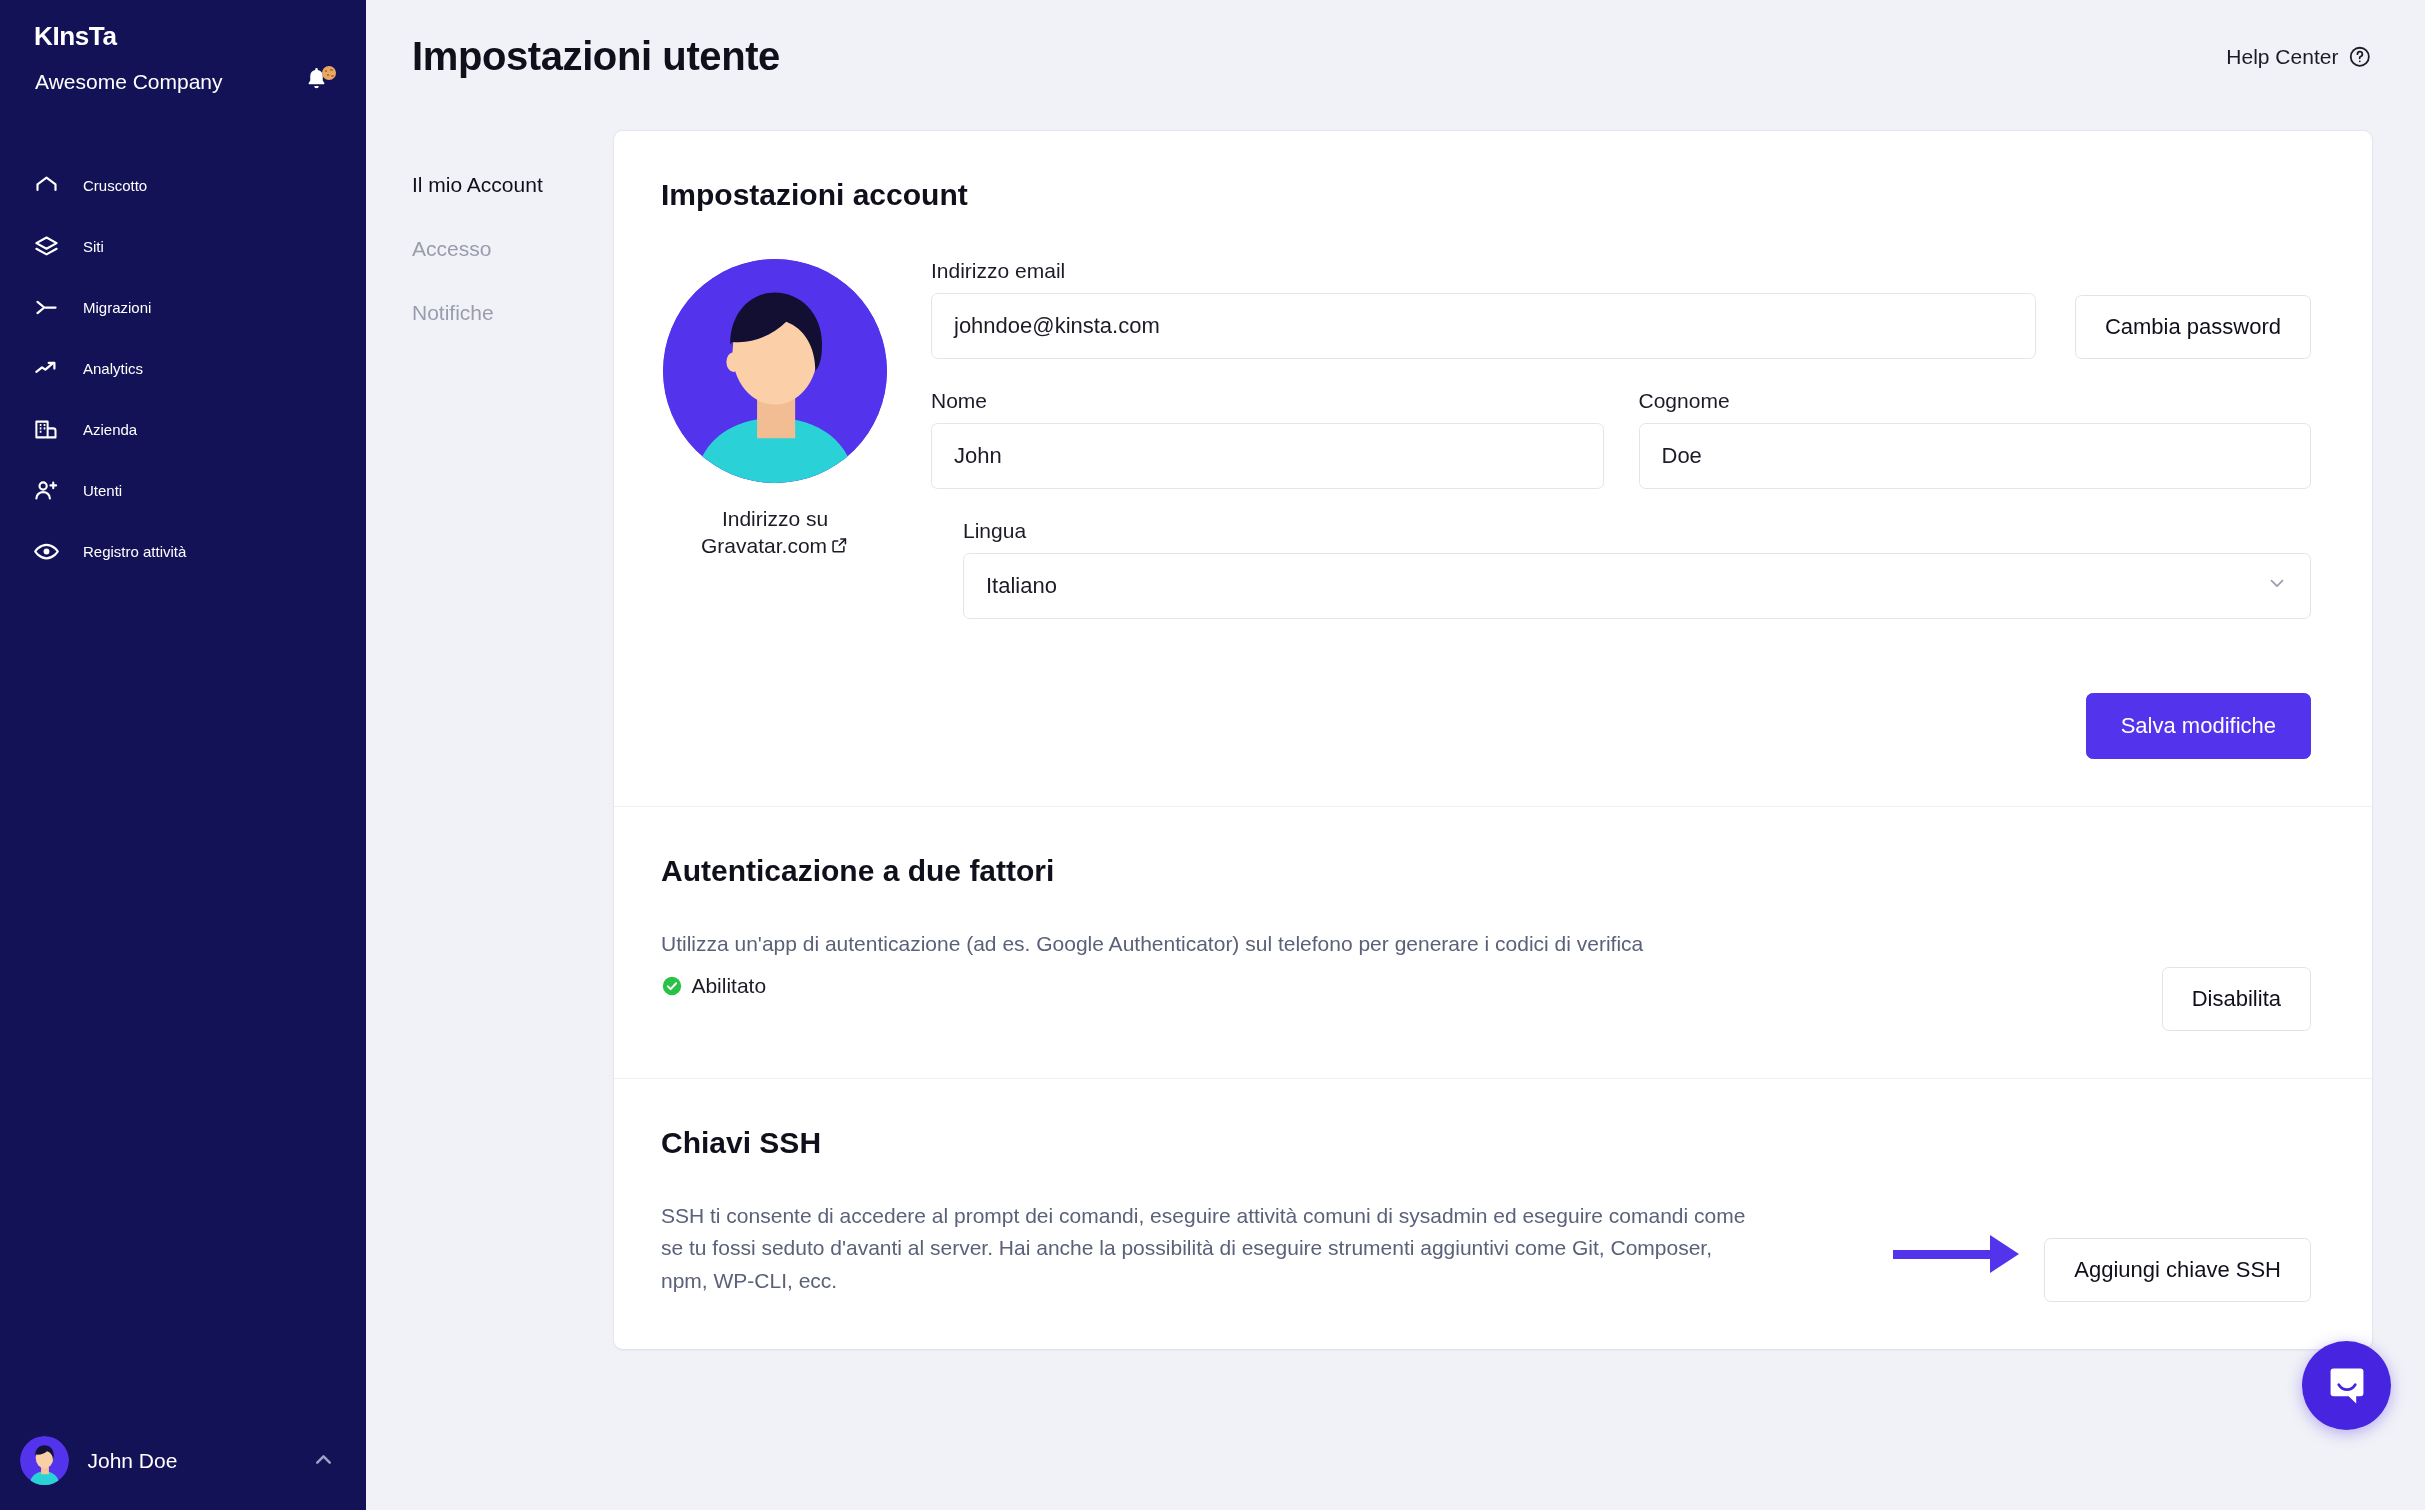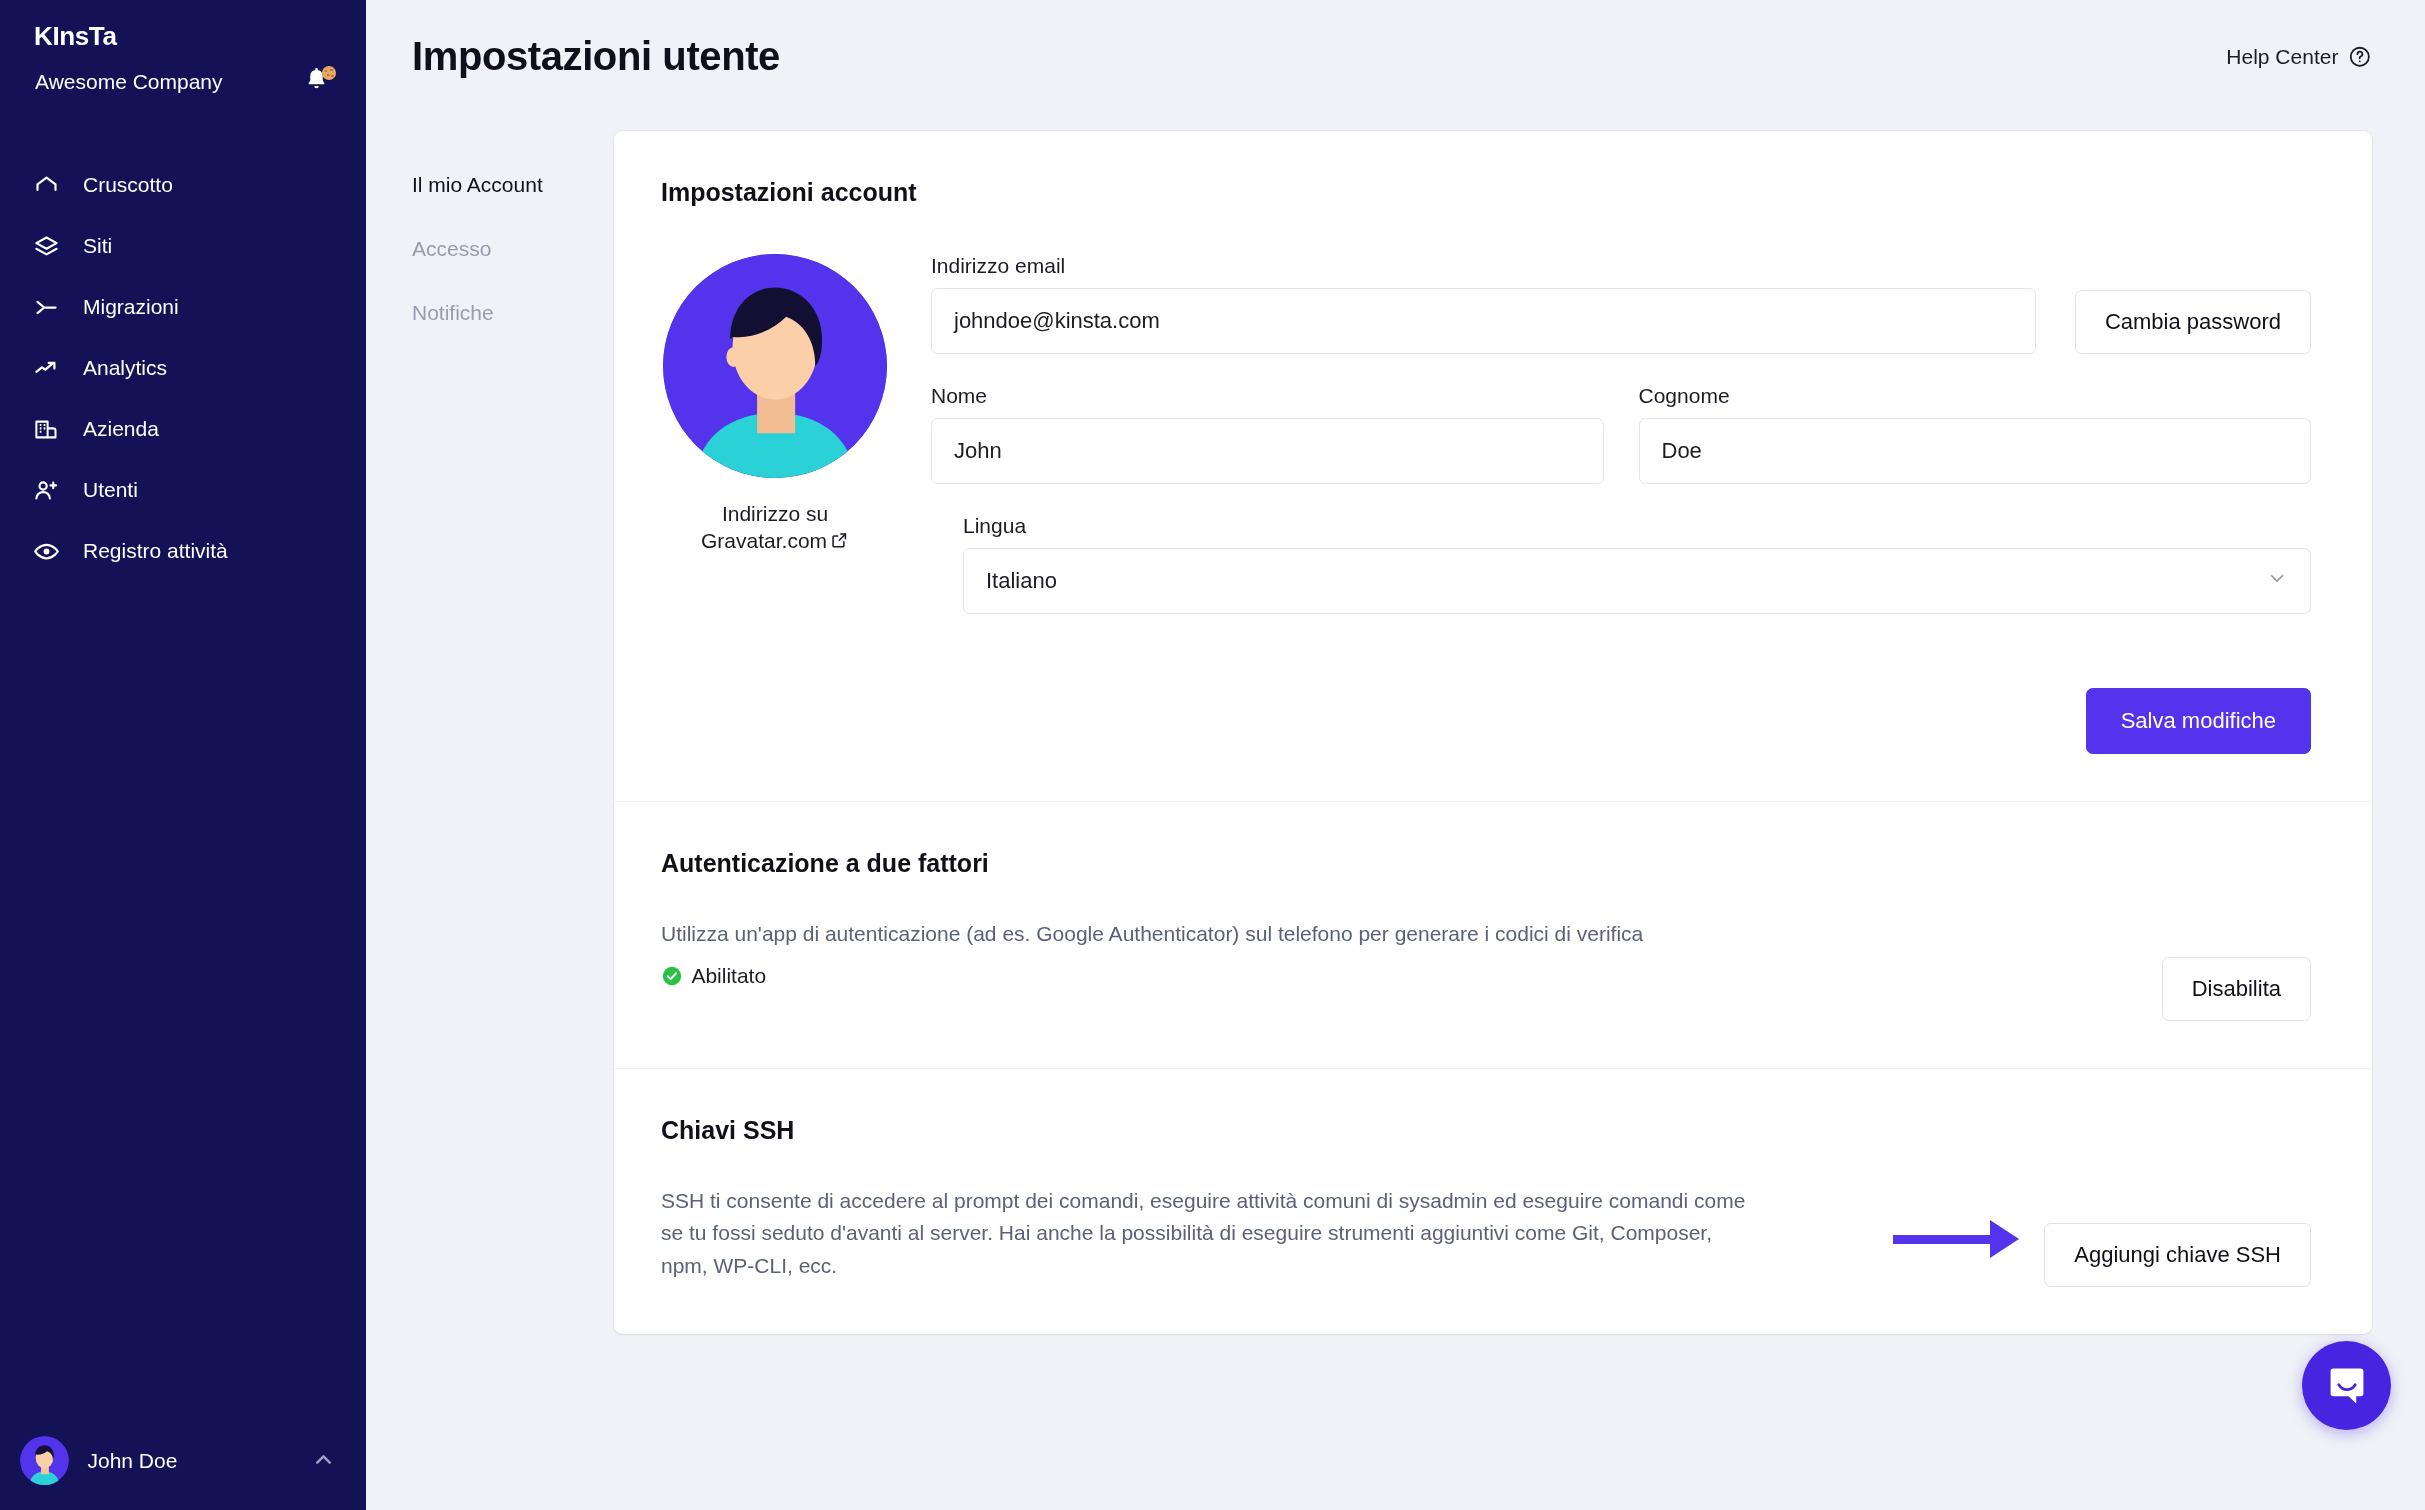--- a/index.html
+++ b/index.html
@@ -32,21 +32,21 @@
     background-image:
       radial-gradient(circle at 30% 35%, #b9743a 1.2px, transparent 1.3px),
       radial-gradient(circle at 68% 28%, #b9743a 1.2px, transparent 1.3px),
       radial-gradient(circle at 45% 65%, #b9743a 1.2px, transparent 1.3px),
       radial-gradient(circle at 75% 70%, #b9743a 1.2px, transparent 1.3px);
   }
   .nav { margin-top: 57px; display: flex; flex-direction: column; }
   .nav-item {
     display: flex; align-items: center; gap: 22px;
     height: 61px; padding-left: 32px;
-    color: #ffffff; font-size: 21px; cursor: pointer;
+    color: #ffffff; font-size: 15px; cursor: pointer;
   }
   .nav-icon { width: 29px; height: 29px; display: flex; align-items: center; justify-content: center; flex-shrink: 0; }
   .nav-icon svg { width: 27px; height: 27px; }
 
   .sidebar-spacer { flex: 1; }
   .user-row {
     display: flex; align-items: center; gap: 18.5px;
     padding: 0 30px 0 20px; height: 99px; cursor: pointer;
   }
   .mini-avatar {
@@ -78,21 +78,21 @@
   .subnav-item.muted { color: #9a9cae; }
 
   .card {
     flex: 1; background: #ffffff;
     border-radius: 8.4px;
     box-shadow: 0 0.8px 2.5px rgba(22,26,60,0.08), 0 0 0 0.8px rgba(22,26,60,0.03);
     overflow: hidden;
   }
   .section { padding: 47px 61px 47px 47px; }
   .section + .section { border-top: 0.8px solid #eef0f5; }
-  .section-title { font-size: 25px; font-weight: 700; color: #10101c; }
+  .section-title { font-size: 30px; font-weight: 700; color: #10101c; }
 
   
   .account-body { display: flex; gap: 0; margin-top: 47px; }
   .avatar-col { width: 228px; min-width: 228px; display: flex; flex-direction: column; align-items: center; }
   .avatar-big {
     width: 224px; height: 224px; border-radius: 50%;
     overflow: hidden; position: relative; background: #5433ec;
   }
   .gravatar-link {
     margin-top: 22px; text-align: center;

